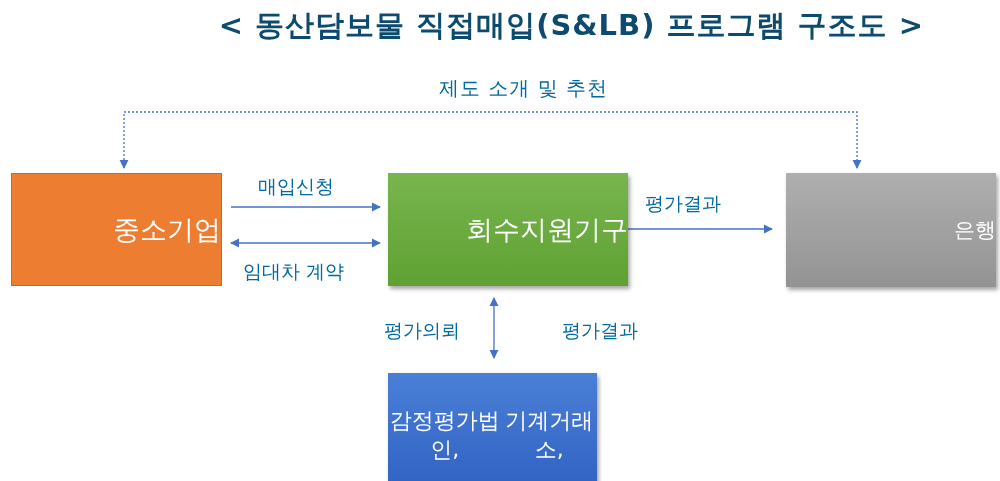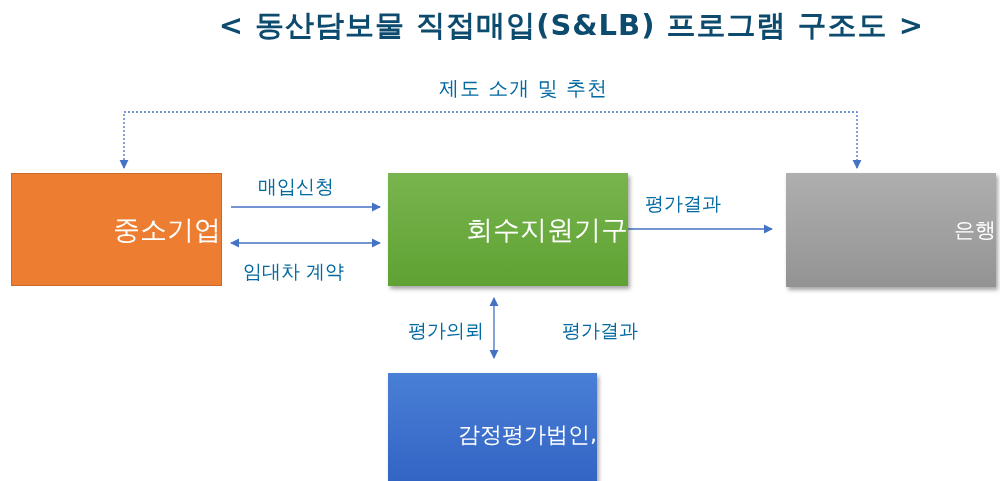--- a/index.html
+++ b/index.html
@@ -44,27 +44,28 @@
 
   <line x1="607" y1="229" x2="772" y2="229" stroke="#4472c4" stroke-width="1.3" marker-end="url(#ah)"></line>
 
   <line x1="494" y1="298" x2="494" y2="358" stroke="#4472c4" stroke-width="1.3" marker-start="url(#ah)" marker-end="url(#ah)"></line>
 </svg>
 
 <div class="label" style="left:439px; top:75px; font-size:20px; letter-spacing:1px;">제도 소개 및 추천</div>
 <div class="label" style="left:258px; top:174px;">매입신청</div>
 <div class="label" style="left:243px; top:259px;text-align:center;">임대차 계약</div>
 <div class="label" style="left:645px; top:191px;">평가결과</div>
-<div class="label" style="left:384px; top:318px;margin-left:24px;">평가의뢰</div>
+<div class="label" style="left:384px; top:318px;">평가의뢰</div>
 <div class="label" style="left:526px; top:318px;margin-left:36px;">평가결과</div>
 
 <div class="box box-orange">
   <span>중소기업</span>
 </div>
 <div class="box box-green">
   <span>회수지원기구</span>
 </div>
 <div class="box box-gray">
   <span>은행</span>
 </div>
 <div class="box box-blue">
   <span>감정평가법인,</span>
+  <span>기계거래소,</span>
 </div>
 
 </body></html>

